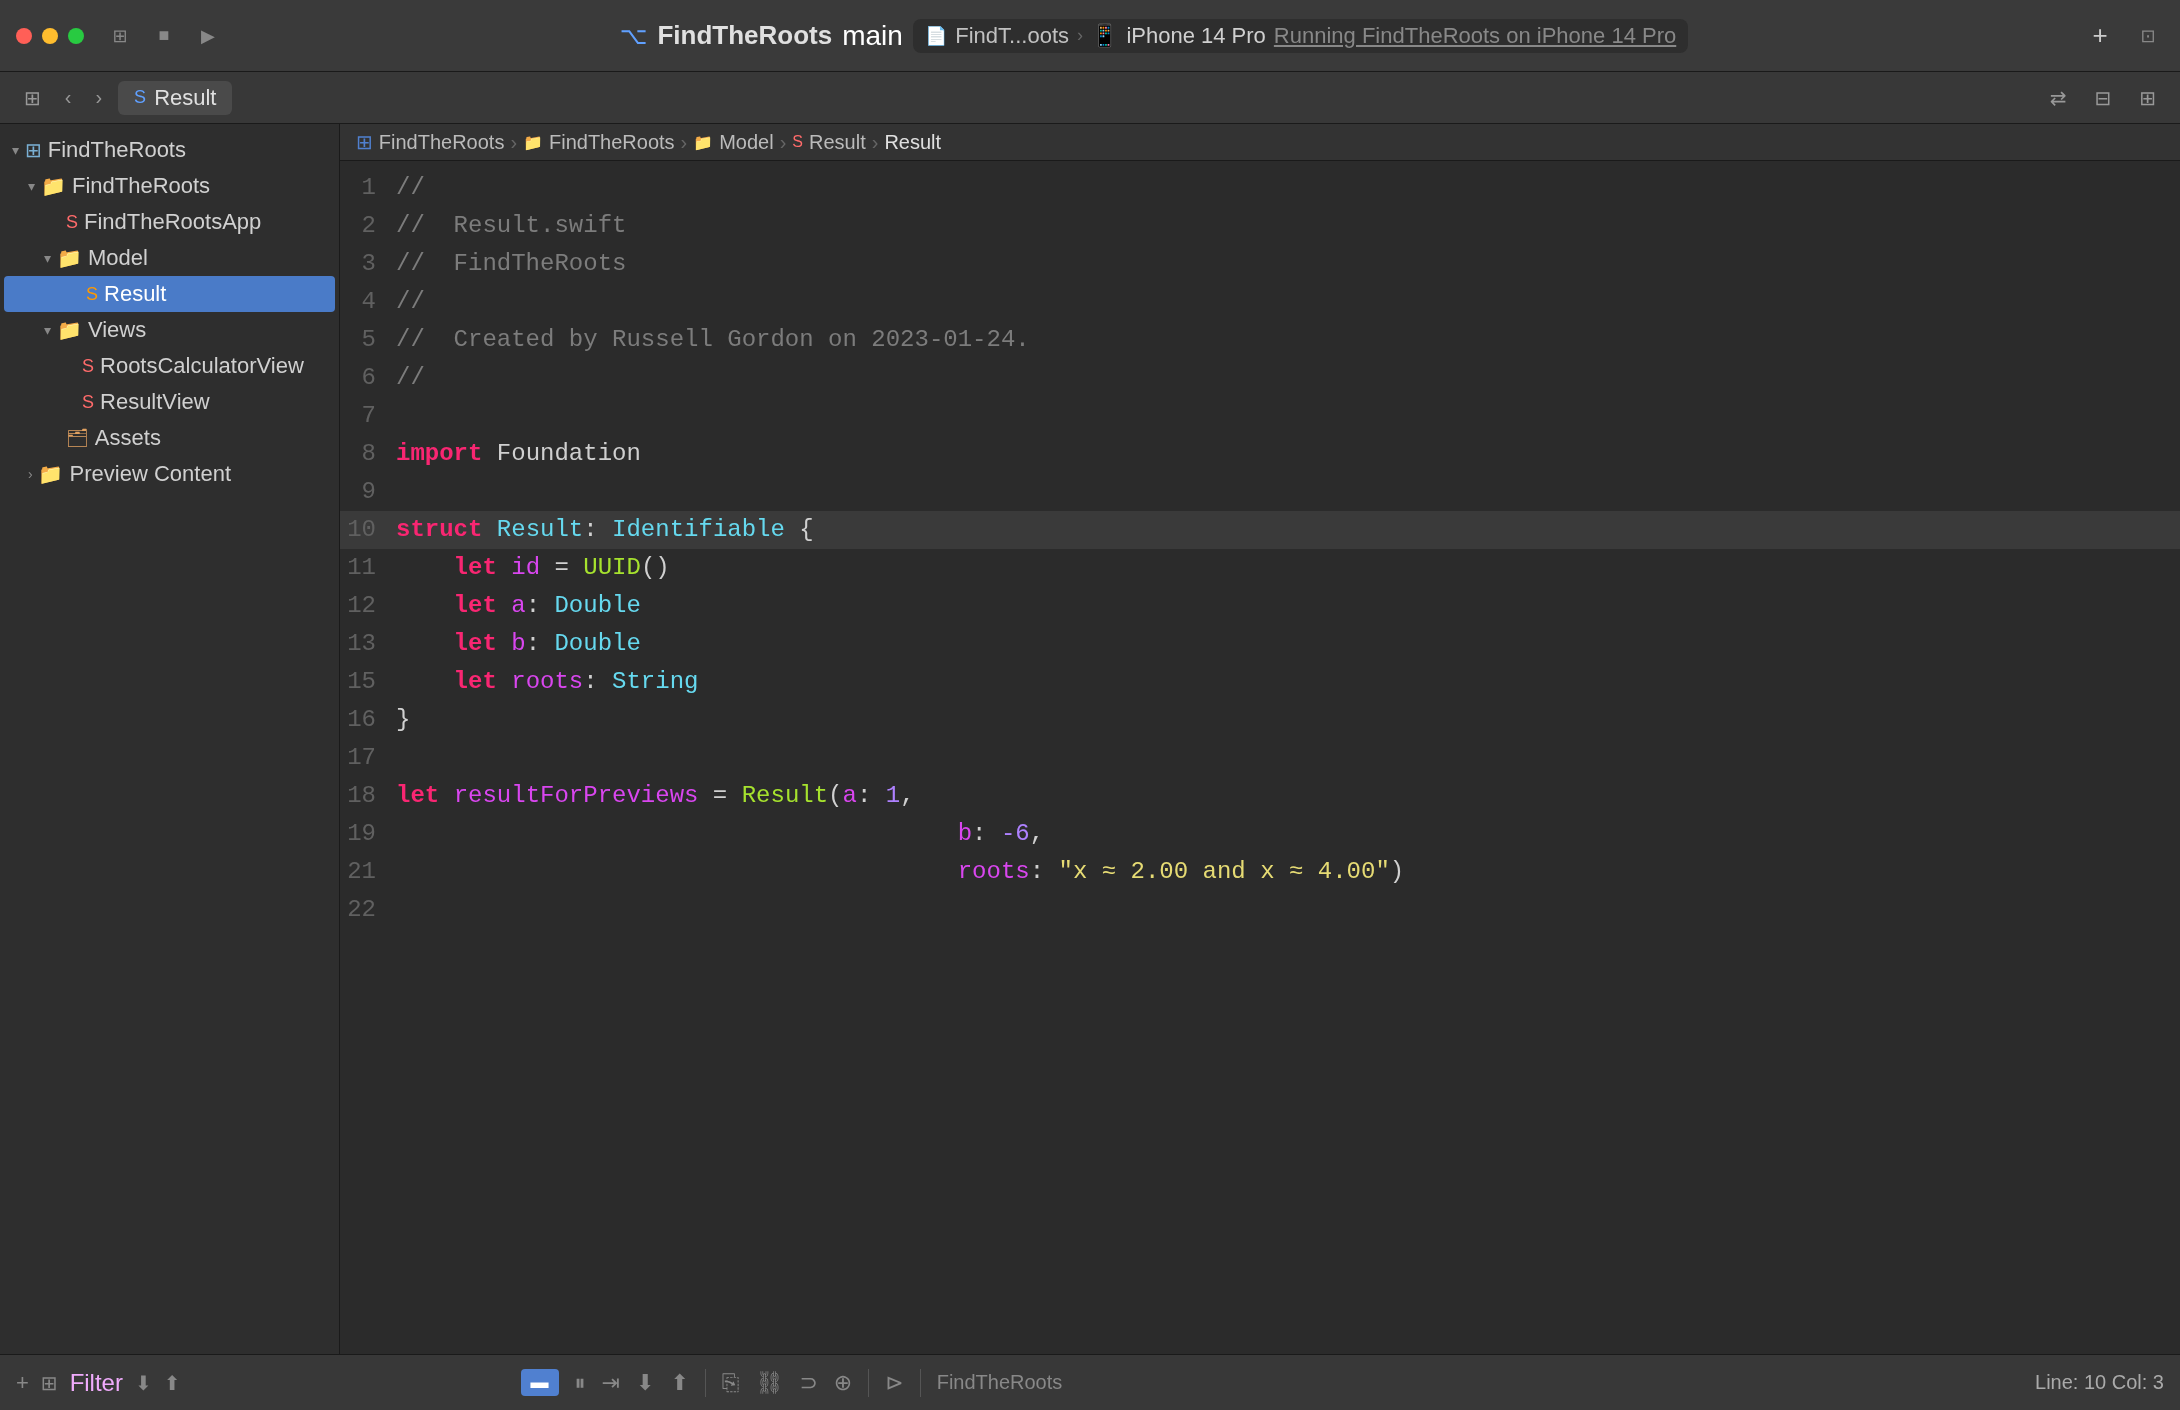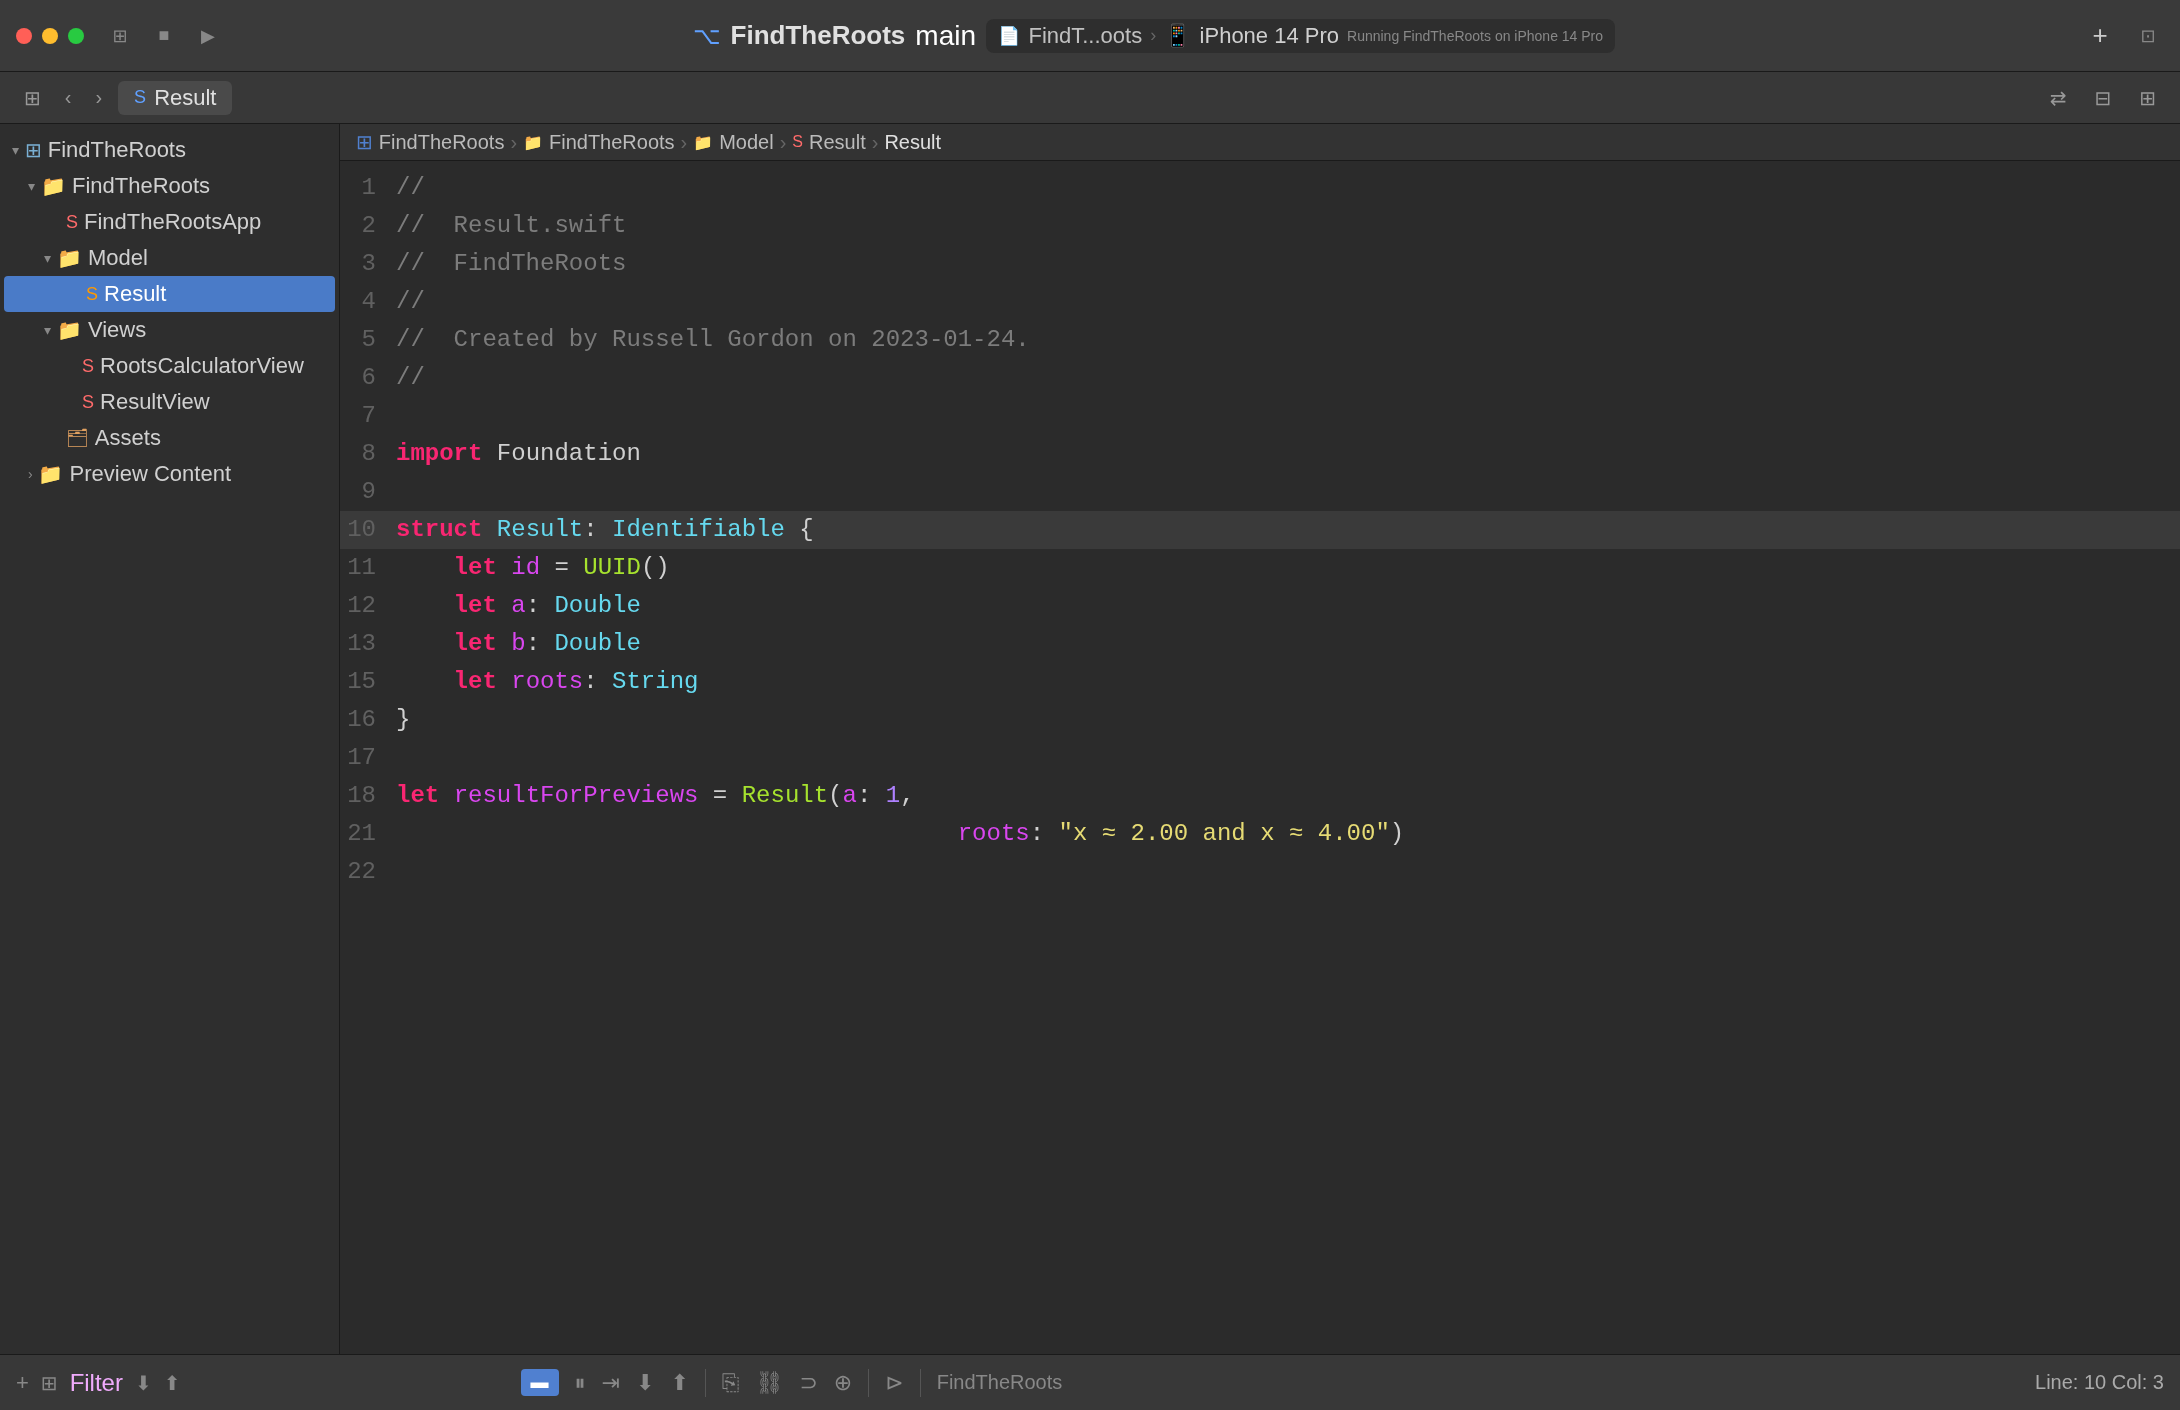--- a/index.html
+++ b/index.html
@@ -68,22 +68,23 @@
       font-size: 22px;
       color: #c0c0c0;
       gap: 8px;
     }
     .breadcrumb-sep { color: #666; font-size: 18px; }
     .device-name {
       font-size: 22px;
       color: #d0d0d0;
     }
     .running-text {
-      font-size: 14px;
+      font-size: 22px;
       color: #888;
+      text-decoration: underline;
     }
     .tb-right {
       display: flex;
       align-items: center;
       gap: 16px;
     }
 
     
     .toolbar {
       display: flex;
@@ -427,20 +428,24 @@
           <span class="line-num">16</span>
           <span class="code-text"><span class="c-plain">}</span></span>
         </div>
         <div class="code-line">
           <span class="line-num">17</span>
           <span class="code-text"></span>
         </div>
         <div class="code-line">
           <span class="line-num">18</span>
           <span class="code-text"><span class="c-keyword">let</span><span class="c-plain"> </span><span class="c-prop">resultForPreviews</span><span class="c-plain"> = </span><span class="c-func">Result</span><span class="c-plain">(</span><span class="c-prop">a</span><span class="c-plain">: </span><span class="c-number">1</span><span class="c-plain">,</span></span>
+        </div>
+        <div class="code-line">
+          <span class="line-num">19</span>
+          <span class="code-text"><span class="c-plain">                                       </span><span class="c-prop">b</span><span class="c-plain">: </span><span class="c-number">-6</span><span class="c-plain">,</span></span>
         </div>
         <div class="code-line">
           <span class="line-num">21</span>
           <span class="code-text"><span class="c-plain">                                       </span><span class="c-prop">roots</span><span class="c-plain">: </span><span class="c-string2">"x ≈ 2.00 and x ≈ 4.00"</span><span class="c-plain">)</span></span>
         </div>
         <div class="code-line">
           <span class="line-num">22</span>
           <span class="code-text"></span>
         </div>
       </div>

